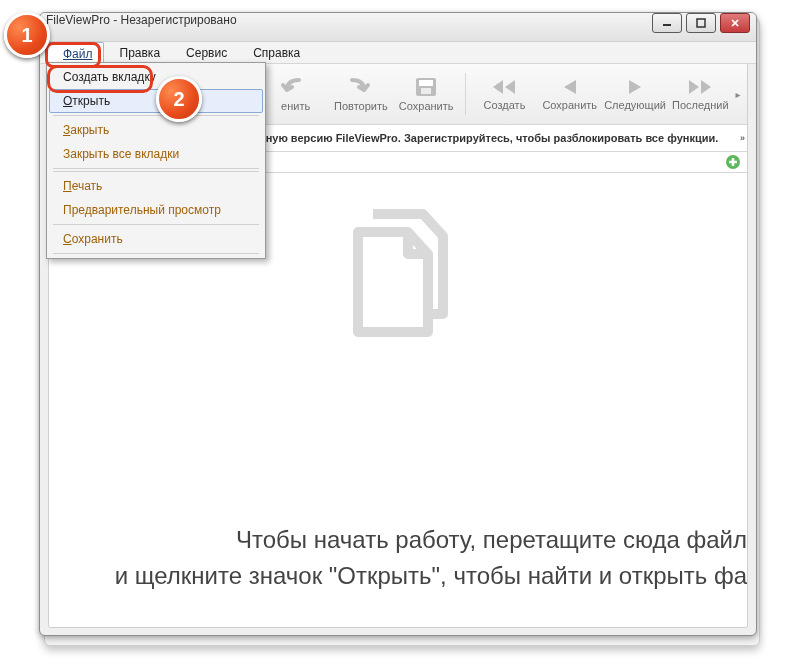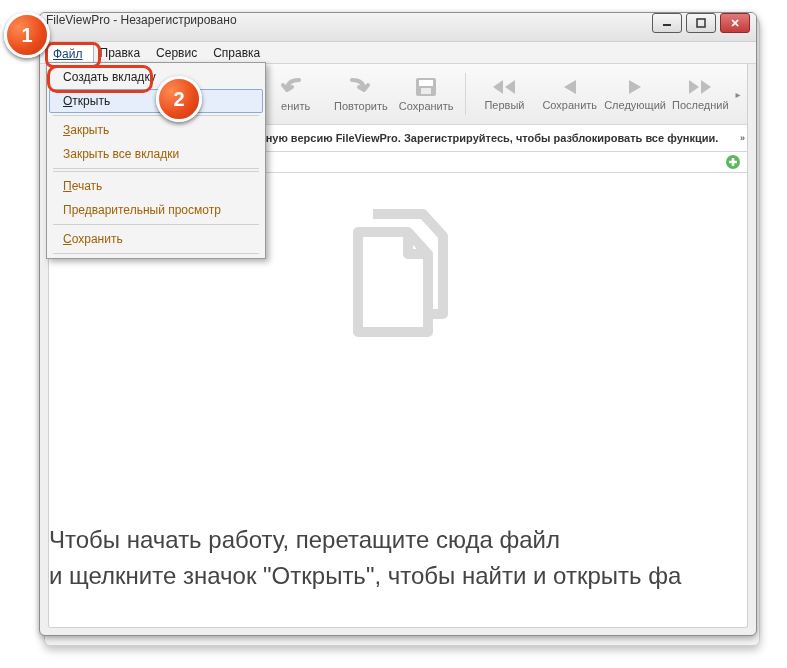--- a/index.html
+++ b/index.html
@@ -5,35 +5,35 @@
   html,body{margin:0;padding:0;font-family:"Segoe UI",Tahoma,Arial,sans-serif;font-size:12px;color:#222;background:#fff;}
   .stage{position:relative;width:787px;height:668px;overflow:hidden;}
   .shadow{position:absolute;left:44px;top:18px;width:714px;height:626px;background:#f2f2f2;border:1px solid #cfcfcf;border-radius:6px;box-shadow:0 4px 8px rgba(0,0,0,.25);}
   .window{position:absolute;left:39px;top:12px;width:716px;height:622px;background:#efefef;border:1px solid #8d8d8d;border-radius:6px;overflow:hidden;box-shadow:0 2px 6px rgba(0,0,0,.35);}
   .titlebar{height:28px;background:linear-gradient(#f4f4f4,#e2e2e2);border-bottom:1px solid #cfcfcf;display:flex;align-items:flex-start;padding:0 6px;font-size:12px;color:#333;}
   .titlebar .spacer{flex:1;}
   .winbtns{display:flex;gap:0;}
   .winbtn{width:28px;height:18px;border:1px solid #5a5a5a;border-radius:3px;margin-left:4px;display:flex;align-items:center;justify-content:center;background:linear-gradient(#f7f7f7,#dcdcdc);font-size:10px;color:#333;}
   .winbtn.close{background:linear-gradient(#e07a7a,#c43b3b);color:#fff;border-color:#8b2a2a;font-size:11px;font-weight:bold;}
   .menubar{height:21px;background:#f3f3f3;border-bottom:1px solid #d6d6d6;display:flex;align-items:stretch;padding-left:6px;font-size:12px;}
-  .menuitem{padding:2px 10px 0 6px;line-height:19px;color:#222;cursor:default;}
+  .menuitem{padding:2px 10px 0 16px;line-height:19px;color:#222;cursor:default;}
   .menuitem .ul{text-decoration:underline;}
   .menuitem.active{background:#fff;border:1px solid #aab7c4;border-bottom:none;border-radius:2px 2px 0 0;color:#1a3f7a;}
   .client{position:relative;background:#fff;margin:0 8px 8px 8px;border:1px solid #cfcfcf;border-top:none;border-radius:0 0 3px 3px;height:calc(100% - 28px - 21px - 10px);overflow:hidden;}
   .toolbar{height:60px;background:linear-gradient(#fafafa,#ececec);border-bottom:1px solid #d7d7d7;display:flex;align-items:center;padding:0 4px;}
   .tspace{flex:0 0 210px;}
   .tbtn{flex:1;text-align:center;padding:4px 0;color:#6d6d6d;font-size:11px;}
   .tbtn svg{display:block;margin:0 auto 2px auto;}
   .tsep{width:1px;background:#d7d7d7;height:42px;margin:0 6px;}
   .arrowmore{width:10px;color:#888;font-size:10px;text-align:center;}
   .notice{position:relative;height:26px;line-height:26px;background:#fff;border-bottom:1px solid #d7d7d7;font-size:11px;font-weight:bold;color:#333;overflow:hidden;padding-left:210px;white-space:nowrap;}
   .notice .arrows{position:absolute;right:2px;top:0;font-size:9px;color:#666;}
   .addbar{position:relative;height:20px;border-bottom:1px solid #d7d7d7;background:#fff;}
   .addbtn{position:absolute;right:6px;top:2px;width:16px;height:16px;}
-  .drop{position:absolute;left:0;right:0;top:110px;bottom:0;background:#fff;text-align:left;}
+  .drop{position:absolute;left:0;right:0;top:110px;bottom:0;background:#fff;text-align:right;}
   .drop .big{font-size:24px;color:#444;line-height:1.5;margin-top:170px;white-space:nowrap;}
   .drop svg.docicon{display:block;margin:18px auto 0 auto;}
   
   .dropdown{position:absolute;left:46px;top:62px;width:214px;background:#f4f4f4;border:1px solid #9a9a9a;box-shadow:3px 3px 6px rgba(0,0,0,.3);padding:2px;z-index:20;}
   .dropdown .mi{padding:5px 14px;font-size:12px;color:#222;}
   .dropdown .mi.dis{color:#a16207;}
   .dropdown .mi.sel{background:#e7eefb;border:1px solid #8aa9d6;border-radius:2px;padding:4px 13px;}
   .dropdown hr{border:none;border-top:1px solid #d0d0d0;margin:2px 4px;}
   .ul1{text-decoration:underline;}
   
@@ -96,21 +96,21 @@
               <rect x="6" y="4" width="14" height="6" fill="#fff"></rect>
               <rect x="8" y="12" width="10" height="6" fill="#ececec"></rect>
             </svg>
           <span>Сохранить</span>
         </div>
         <div class="tsep"></div>
         <div class="tbtn">
           <svg width="30" height="20">
               <path d="M14 3 L4 10 L14 17 Z M26 3 L16 10 L26 17 Z" fill="#bdbdbd"></path>
             </svg>
-          <span>Первый</span>
+          <span>Создать</span>
         </div>
         <div class="tbtn">
           <svg width="24" height="20">
               <path d="M18 3 L6 10 L18 17 Z" fill="#bdbdbd"></path>
             </svg>
           <span>Сохранить</span>
         </div>
         <div class="tbtn">
           <svg width="24" height="20">
               <path d="M6 3 L18 10 L6 17 Z" fill="#bdbdbd"></path>

